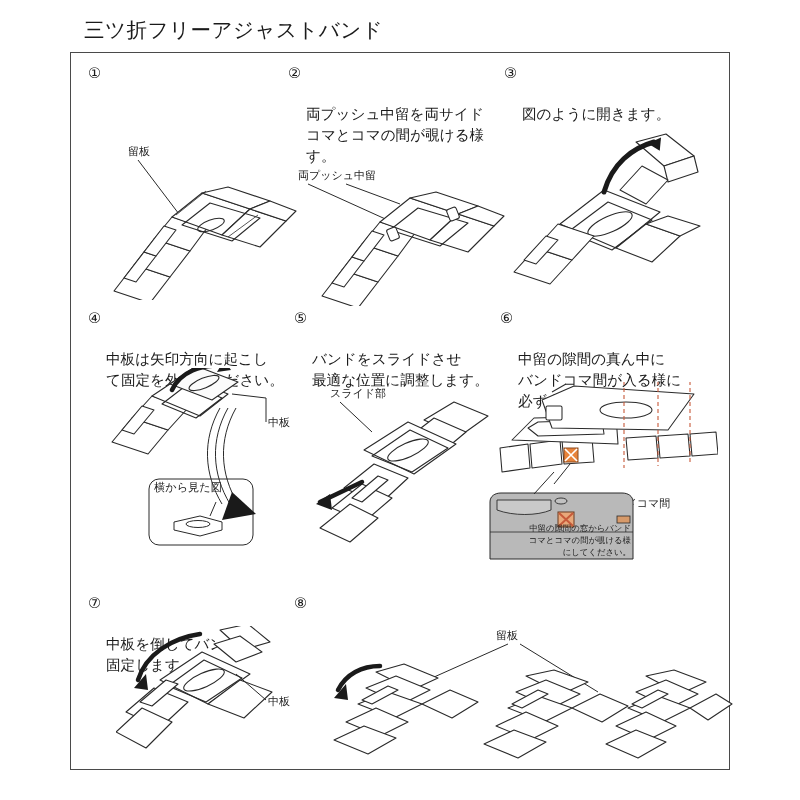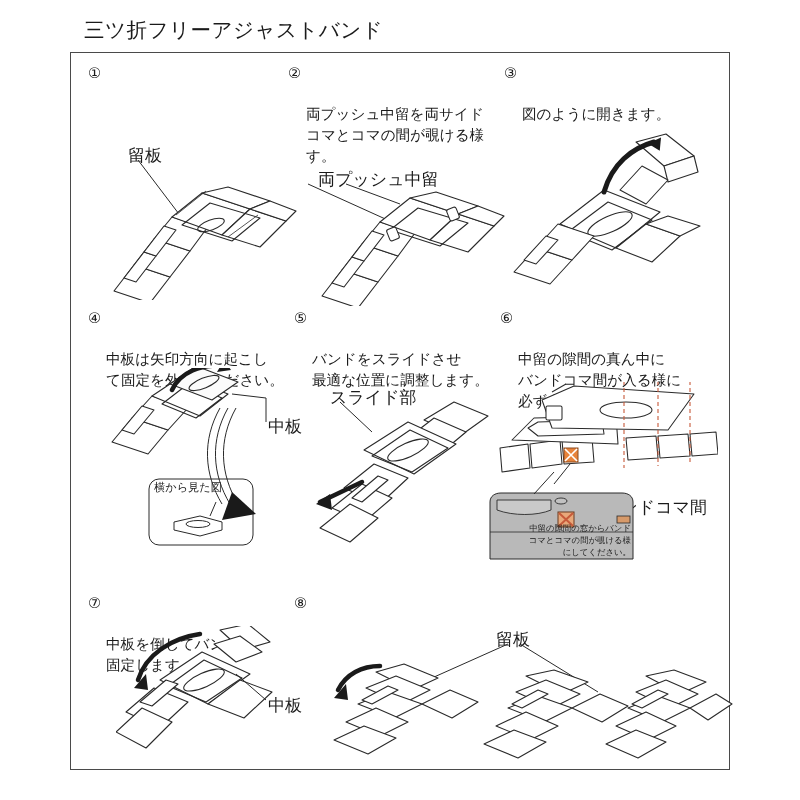--- a/index.html
+++ b/index.html
@@ -60,21 +60,21 @@
     top: 0;
   }
   .step .body {
     display: block;
     padding-left: 18px;
   }
 
   
   .lbl {
     position: absolute;
-    font-size: 17px;
+    font-size: 11px;
     color: #1a1a1a;
     white-space: nowrap;
   }
   .lbl.sm { font-size: 11.2px; }
 
   
   .ill { position: absolute; }
 
   
   .notebox {
@@ -145,21 +145,21 @@
 
       <path d="M72 40 L100 18 L150 33 L122 56 Z" fill="none"></path>
       <ellipse cx="101" cy="40" rx="14" ry="5" transform="rotate(-20 101 40)" fill="none"></ellipse>
     </g>
     <g fill="none" stroke="#2a2a2a" stroke-width="0.8">
       <path d="M66 30 L96 6"></path>
       <path d="M118 52 L148 30"></path>
     </g>
   </svg>
 
-  <div class="lbl" style="left:318px; top:168px;">両プッシュ中留</div>
+  <div class="lbl" style="left:298px; top:168px;">両プッシュ中留</div>
   <svg class="ill" style="left:300px; top:182px;" width="130" height="60">
     <line x1="8" y1="2" x2="92" y2="40" stroke="#2a2a2a" stroke-width="1"></line>
     <line x1="46" y1="2" x2="100" y2="22" stroke="#2a2a2a" stroke-width="1"></line>
   </svg>
 
   <svg class="ill" style="left:318px; top:186px;" width="190" height="120" viewBox="0 0 190 120">
     <g fill="#ffffff" stroke="#2a2a2a" stroke-width="1.1" stroke-linejoin="round">
       <path d="M4 110 L24 84 L60 96 L40 122 Z"></path>
       <path d="M24 84 L44 58 L80 70 L60 96 Z"></path>
       <path d="M44 58 L62 36 L97 47 L80 70 Z"></path>

